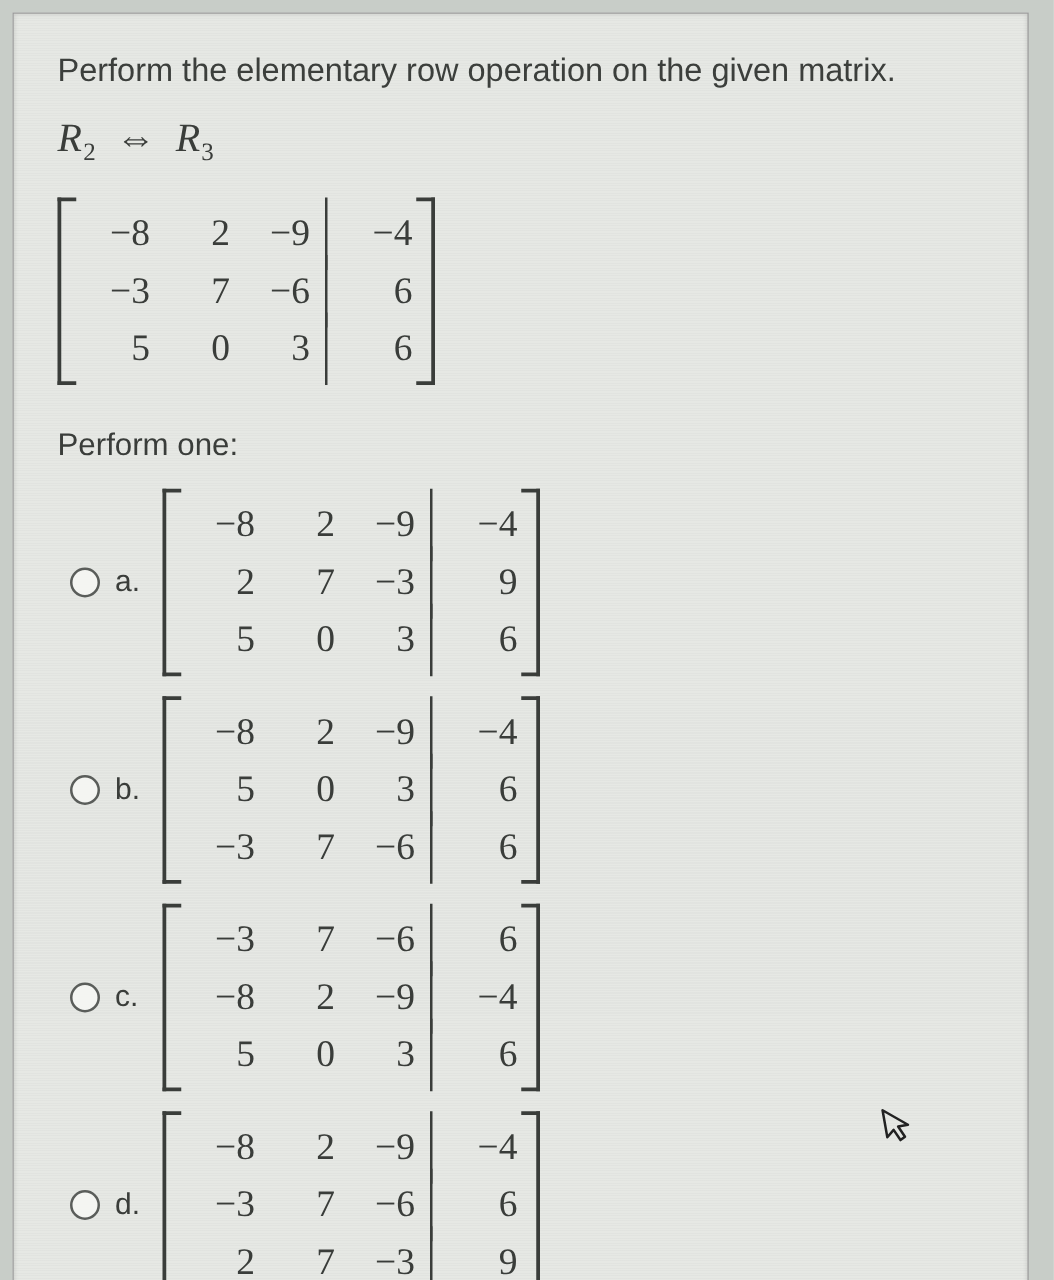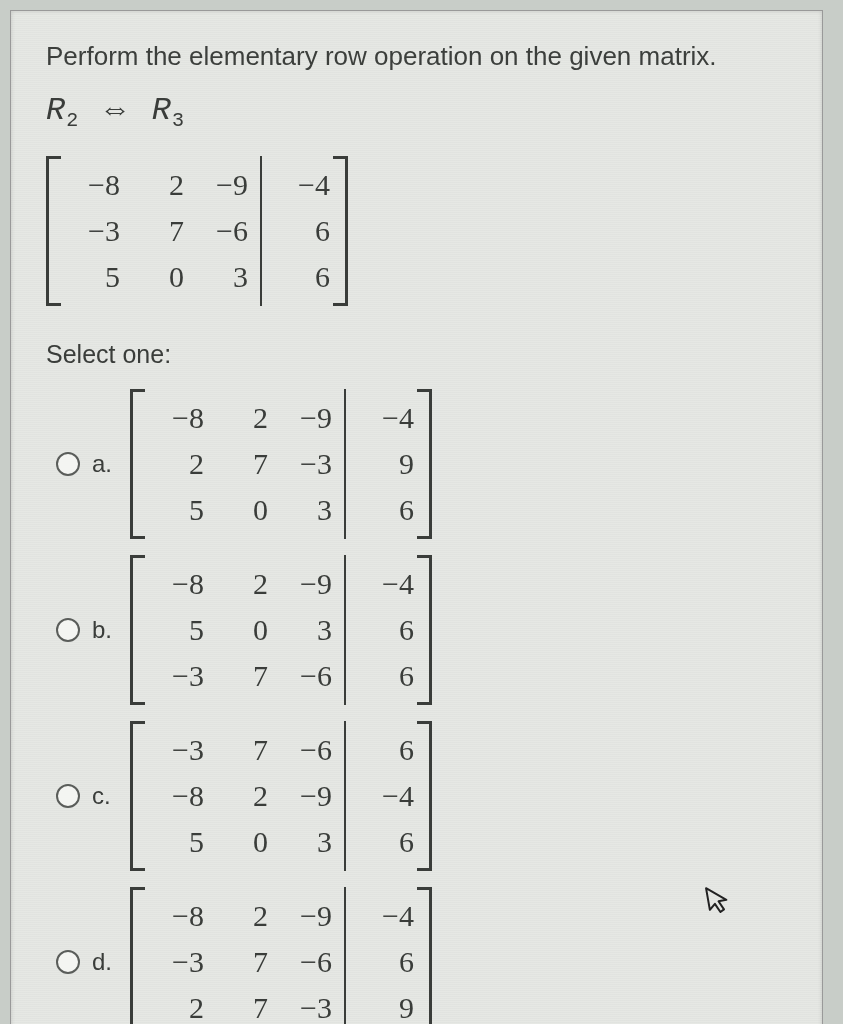--- a/index.html
+++ b/index.html
@@ -21,21 +21,21 @@
     box-shadow: 0 0 4px rgba(0,0,0,0.15) inset;
     color: #3a3d3a;
     background-image: repeating-linear-gradient(0deg, rgba(0,0,0,0.02) 0px, rgba(0,0,0,0.02) 1px, transparent 1px, transparent 2px);
   }
   .prompt {
     font-size: 26px;
     color: #3c3f3c;
     margin-bottom: 20px;
   }
   .operation {
-    font-family: Liberation Mono, monospace;
+    font-family: Liberation Serif, serif;
     font-size: 32px;
     font-style: italic;
     margin-bottom: 20px;
     letter-spacing: 1px;
   }
   .operation .sub {
     font-size: 20px;
     vertical-align: sub;
     font-style: normal;
   }
@@ -156,21 +156,21 @@
     </div>
     <div class="matrix-row">
       <span class="cell">5</span>
       <span class="cell">0</span>
       <span class="cell">3</span>
       <span class="aug-sep"></span>
       <span class="cell">6</span>
     </div>
   </div>
 
-  <div class="select-one">Select one:</div>
+  <div class="select-one">Perform one:</div>
 
   <div class="options">
 
     <div class="option-row">
       <div class="radio"></div>
       <div class="opt-label">a.</div>
       <div class="matrix">
         <div class="matrix-row">
           <span class="cell">−8</span>
           <span class="cell">2</span>

